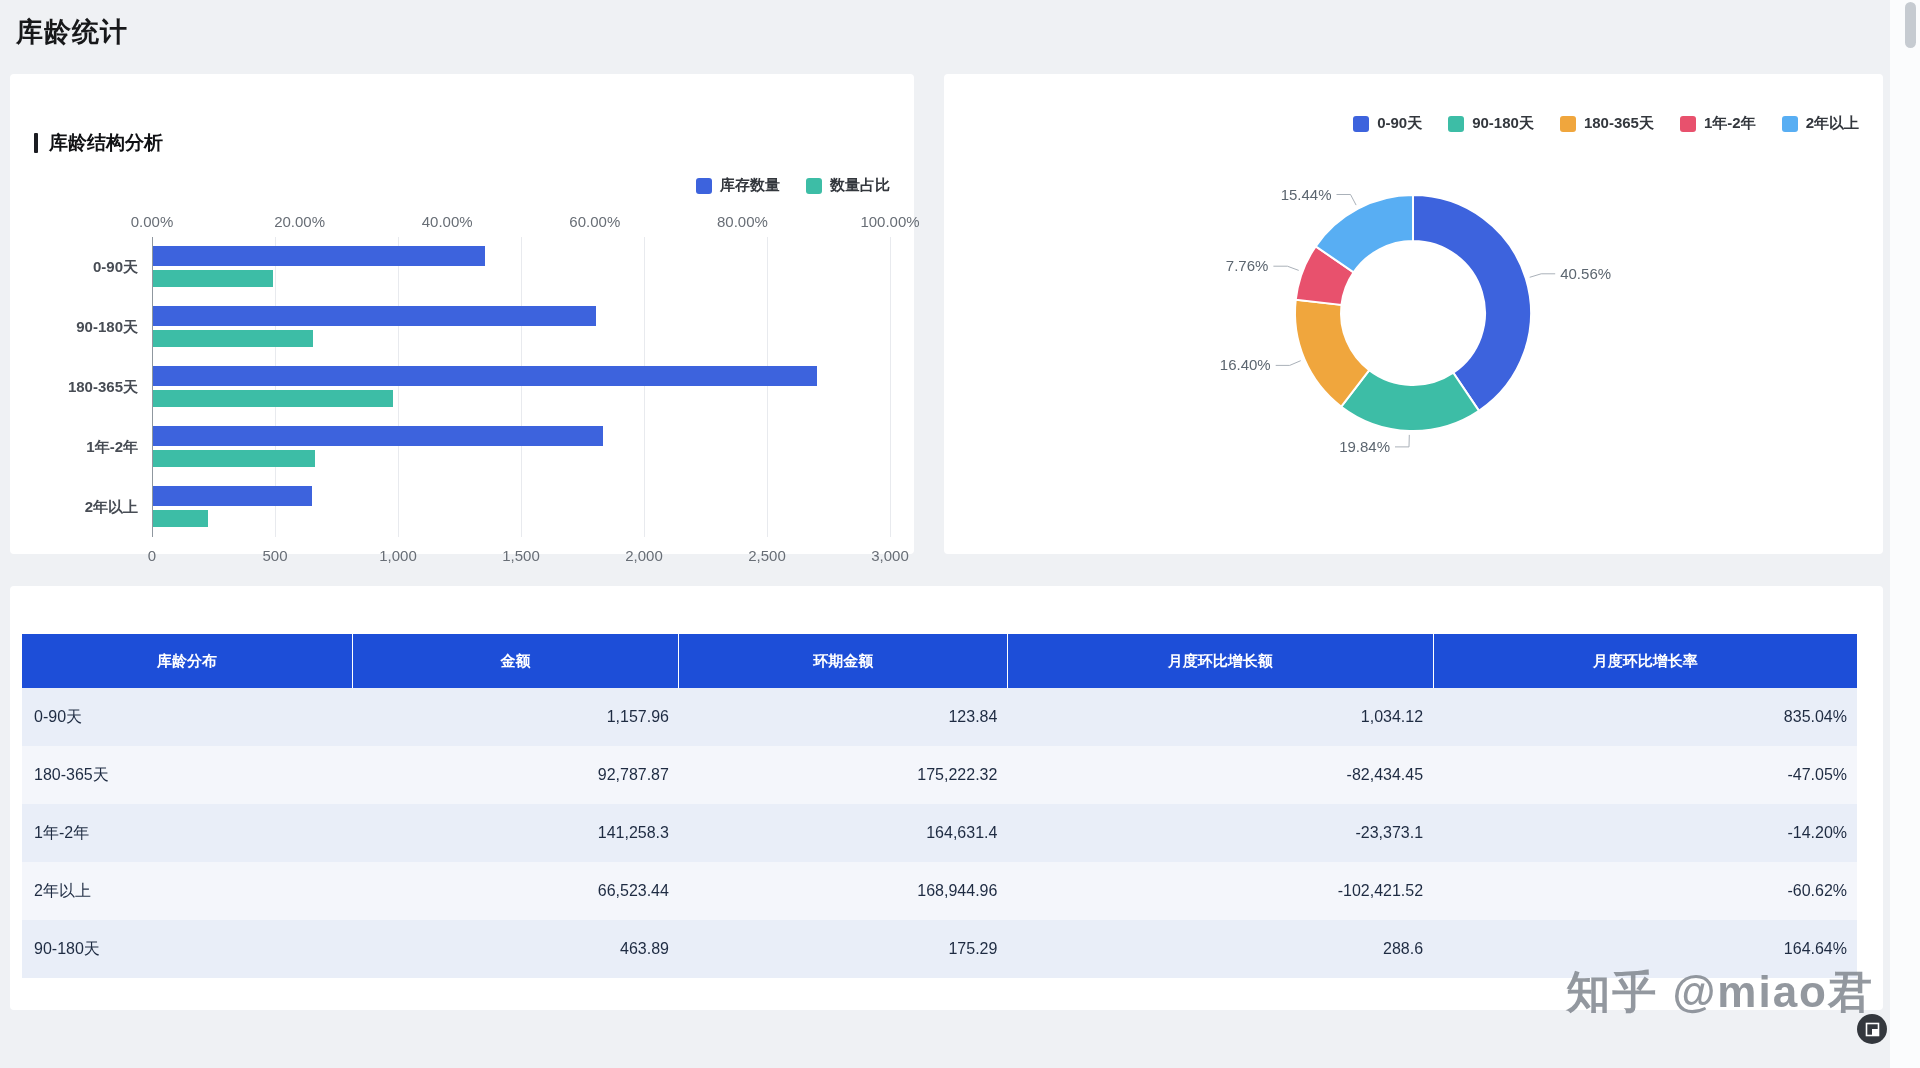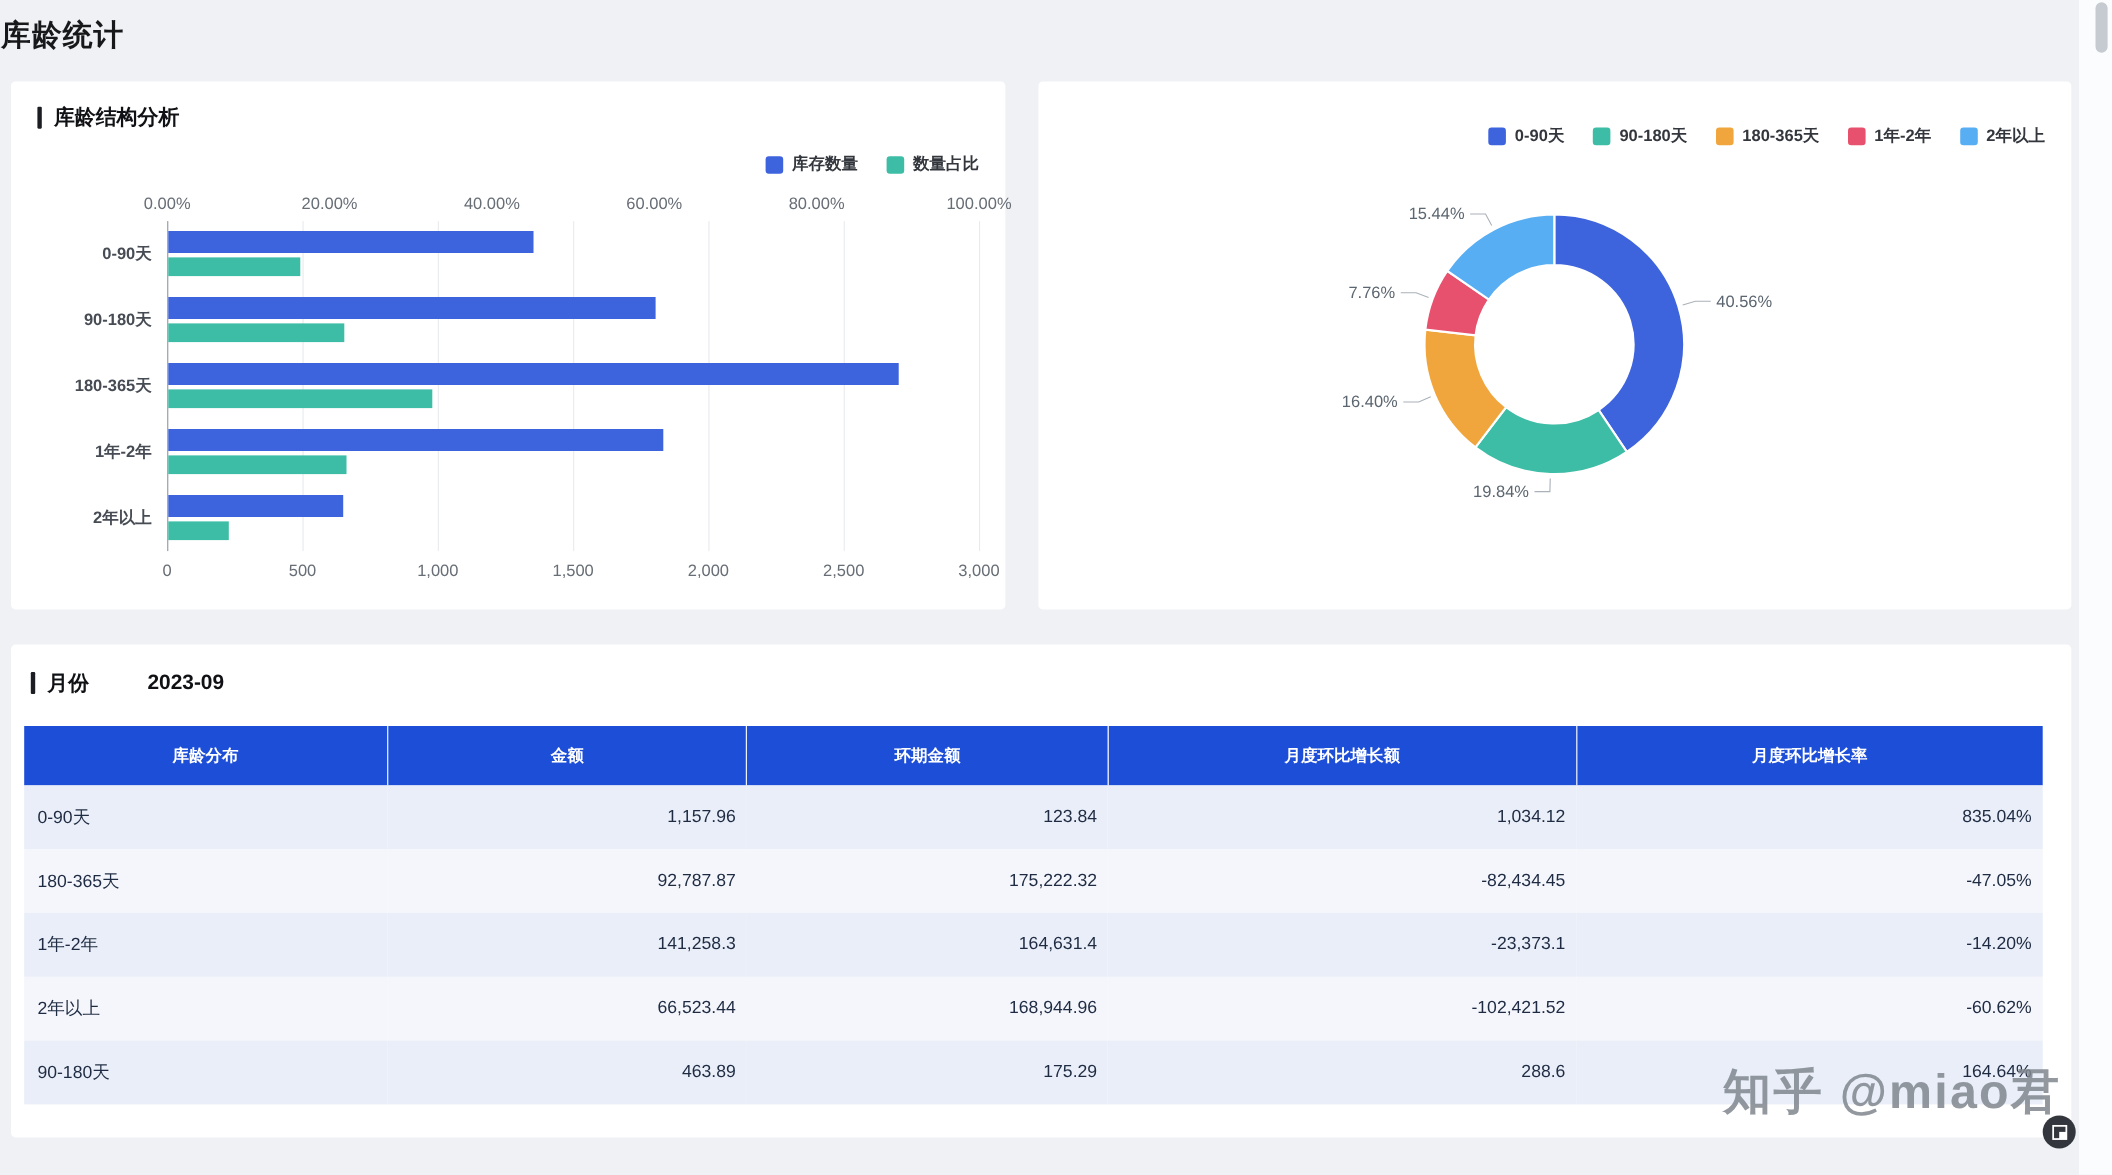--- a/index.html
+++ b/index.html
@@ -5,30 +5,30 @@
   *{margin:0;padding:0;box-sizing:border-box;}
   html,body{width:1920px;height:1068px;}
   body{
     background:#eff1f4;
     font-family:"Liberation Sans","DejaVu Sans",sans-serif;
     position:relative;
     overflow:hidden;
     color:#1c1c1c;
   }
   
-  .page-header{padding:14px 12px 24px 1px;}
+  .page-header{padding:14px 12px 24px 16px;}
   .page-header h1{font-size:27px;font-weight:bold;color:#17181a;letter-spacing:1px;}
   .page-subtitle{margin-top:18px;font-size:15px;color:#42454d;}
 
   
   .charts-row{display:flex;gap:30px;margin:0 37px 0 10px;}
   .panel{background:#ffffff;border-radius:4px;}
   .panel-left{width:904px;height:480px;padding:20px 24px;}
   .panel-right{flex:1;height:480px;padding:20px 24px;}
-  .panel-title{display:flex;align-items:center;gap:11px;font-size:19px;font-weight:bold;color:#101114;}
+  .panel-title{display:flex;align-items:center;gap:11px;font-size:19px;font-weight:bold;color:#101114;margin-top:36px;}
   .title-accent{width:4px;height:20px;background:#1b1d22;border-radius:1px;flex:0 0 auto;}
 
   
   .legend{display:flex;justify-content:flex-end;align-items:center;gap:26px;margin-top:20px;flex-wrap:nowrap;}
   .legend-item{display:inline-flex;align-items:center;gap:8px;font-size:15px;font-weight:600;color:#33373d;cursor:pointer;white-space:nowrap;}
   .legend-item i{width:16px;height:16px;border-radius:3px;display:inline-block;}
 
   
   .bar-chart{margin-top:12px;}
   .axis-top,.axis-bottom{position:relative;margin-left:118px;}
@@ -175,25 +175,20 @@
           <path d="M347.66 105.31 A118 118 0 0 1 445.00 54.00 L445.00 100.00 A72 72 0 0 0 385.60 131.31 Z" fill="#58aef3" stroke="#ffffff" stroke-width="2"></path>
           <polyline points="388.1,64.1 382.5,53.5 368.5,53.5" fill="none" stroke="#aab1b9"></polyline>
           <text x="363.5" y="58.5" text-anchor="end">15.44%</text>
         </svg>
     </div>
   </section>
 
 </div>
 
 <section class="panel table-panel">
-  <div class="month-row">
-    <span class="title-accent"></span>
-    <span>月份</span>
-    <span class="month-value">2023-09</span>
-  </div>
   <table>
     <colgroup>
       <col style="width:18%">
         <col style="width:17.8%">
         <col style="width:17.9%">
         <col style="width:23.2%">
         <col style="width:23.1%">
     </colgroup>
     <thead id="table-head">
         <tr>

